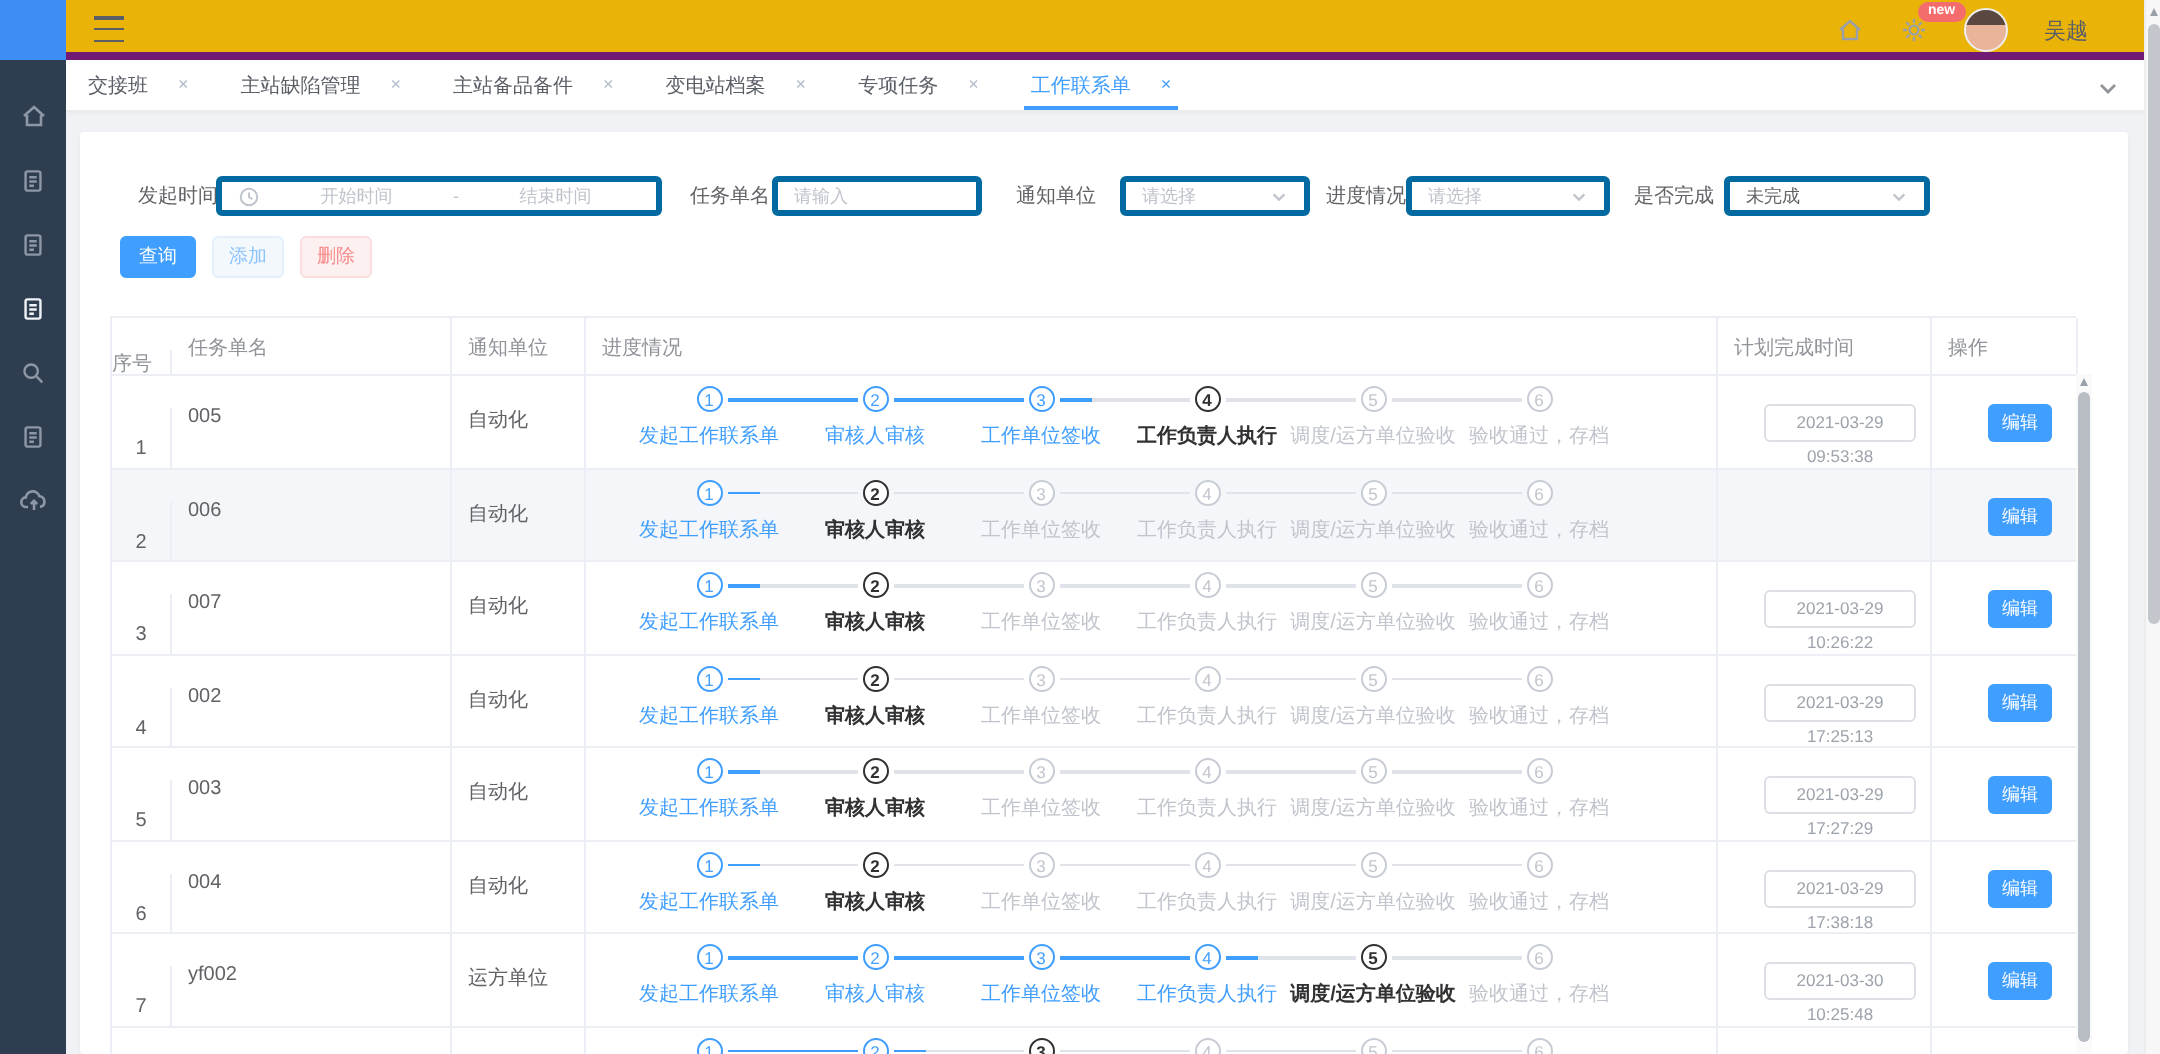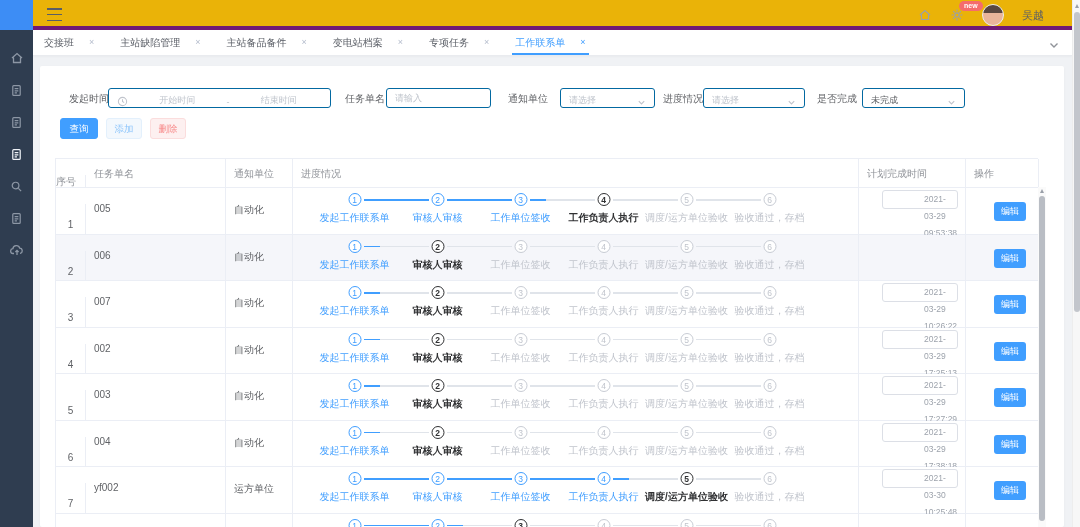--- a/index.html
+++ b/index.html
@@ -35,21 +35,21 @@
   .tab.active::after { content:""; position:absolute; left:-2px; right:-2px; bottom:0; height:2px; background:#409EFF; }
   .tabs-chevron { position:absolute; right:12px; top:7px; width:12px; height:12px; cursor:pointer; }
   .tabs-chevron svg { stroke:#909399; fill:none; stroke-width:1.4; }
 
   
   .content { position:absolute; left:33px; top:56px; width:1039px; height:471px; }
   .card { position:absolute; left:7px; top:10px; width:1024px; height:461px; background:#fff; border-radius:2px; box-shadow:0 1px 3px rgba(0,0,0,.04); overflow:hidden; }
 
   
   .f-label { position:absolute; top:23px; font-size:10px; color:#606266; line-height:19px; }
-  .f-box { position:absolute; top:22px; height:20px; border:1px solid #0369a1; border-radius:3px; background:#fff; display:flex; align-items:flex-end; font-size:9px; color:#bfc4cc; cursor:pointer; }
+  .f-box { position:absolute; top:22px; height:20px; border:3px solid #0369a1; border-radius:3px; background:#fff; display:flex; align-items:center; font-size:9px; color:#bfc4cc; cursor:pointer; }
   .f-box input { border:none; outline:none; width:100%; height:100%; font-size:9px; color:#606266; padding:0 8px; background:transparent; font-family:inherit; }
   .f-box input::placeholder { color:#bfc4cc; }
   .daterange { left:68px; width:223px; padding:0 8px; gap:6px; }
   .daterange .ph { flex:1; text-align:center; }
   .clock-ic svg { stroke:#c0c4cc; fill:none; stroke-width:1.1; display:block; }
   .sel { justify-content:space-between; padding:0 8px; }
   .sel .val { color:#bfc4cc; }
   .sel .val.set { color:#606266; }
   .sel svg { stroke:#c0c4cc; fill:none; stroke-width:1.3; }
 
@@ -78,21 +78,21 @@
   .s-label { position:absolute; left:50%; top:23px; transform:translateX(-50%); white-space:nowrap; font-size:10px; color:#c0c4cc; }
   .step.finished .s-circle { border-color:#409EFF; color:#409EFF; }
   .step.finished .s-label { color:#409EFF;text-align:center; }
   .step.current .s-circle { border-color:#303133; color:#303133; font-weight:bold; }
   .step.current .s-label { color:#303133; font-weight:bold; }
   .line { position:absolute; top:11px; left:calc(50% + 9px); width:65px; height:1.5px; background:#e0e4ea; z-index:1; }
   .line.done { background:#409EFF; }
   .line.stub { background:linear-gradient(90deg,#409EFF 0 16px,#e0e4ea 16px); }
 
   
-  .date-box { position:absolute; left:826px; top:2px; width:76px; height:19px; border:1px solid #dcdfe6; border-radius:3px; font-size:8.5px; color:#9da3ac; line-height:17px; text-align:left;padding-left:41px; }
+  .date-box { position:absolute; left:826px; top:14px; width:76px; height:19px; border:1px solid #dcdfe6; border-radius:3px; font-size:8.5px; color:#9da3ac; line-height:17px; text-align:center; }
   .edit-btn { position:absolute; left:938px; top:14px; width:32px; height:19px; background:#409EFF; border:none; border-radius:3px; color:#fff; font-size:9px; cursor:pointer; font-family:inherit; }
 
   
   .tbl-scroll { position:absolute; left:998px; top:121px; width:8px; height:340px; background:#fafafa; }
   .tbl-scroll .arrow { position:absolute; top:2px; left:1.5px; width:0; height:0; border-left:2.5px solid transparent; border-right:2.5px solid transparent; border-bottom:4px solid #9aa0a9; }
   .tbl-scroll .thumb { position:absolute; top:9px; left:1px; width:6px; height:325px; background:#b9bdc4; border-radius:3px; cursor:pointer; }
   .page-scroll { position:absolute; right:0; top:0; width:8px; height:527px; background:#f7f7f7; border-left:1px solid #ededed; z-index:9; }
   .page-scroll .arrow { position:absolute; top:4px; left:1.5px; width:0; height:0; border-left:2.5px solid transparent; border-right:2.5px solid transparent; border-bottom:4px solid #9aa0a9; }
   .page-scroll .thumb { position:absolute; top:12px; left:1px; width:6px; height:300px; background:#c3c6cc; border-radius:3px; cursor:pointer; }
 </style>

